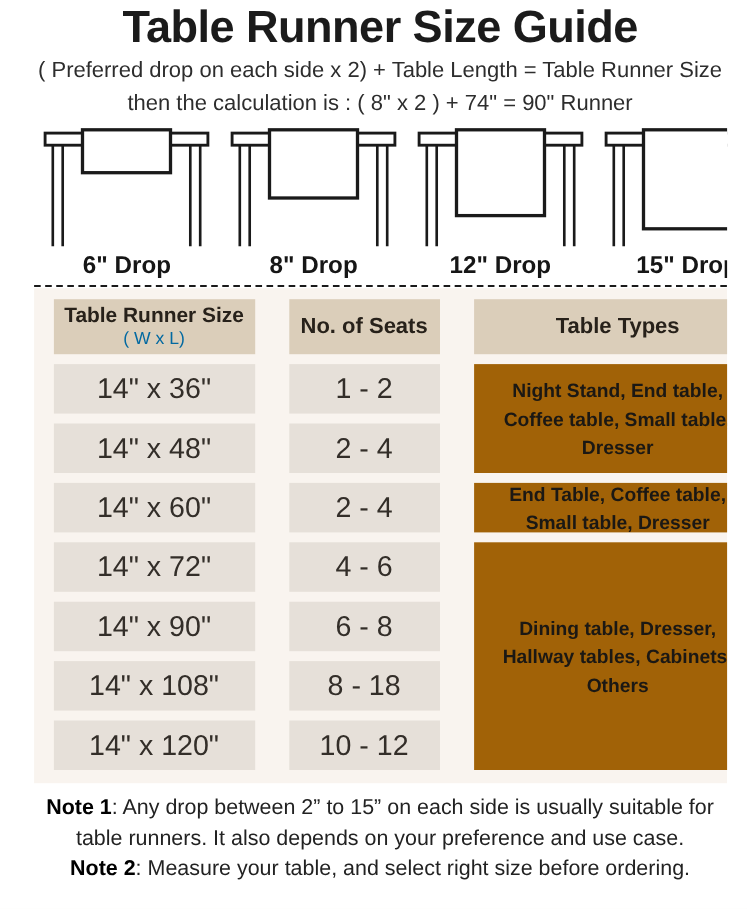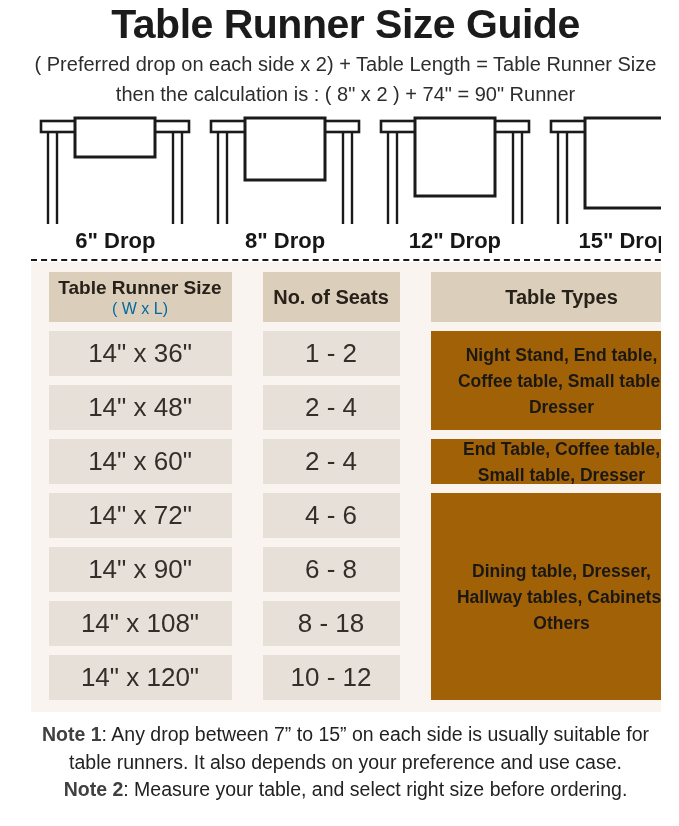--- a/index.html
+++ b/index.html
@@ -124,21 +124,21 @@
   
   .notes {
     margin-top: 9px;
     text-align: center;
     font-size: 19.5px;
     line-height: 27.5px;
     color: #222222;
     padding: 0 6px;
   }
   .notes p { margin: 0; }
-  .note-label { font-weight: 700; color: #404040; }
+  .note-label { font-weight: 700; color: #000000; }
   svg { display: block; }
 </style>
 </head>
 <body>
 
 <div class="page">
 
   <h1 class="title">Table Runner Size Guide</h1>
 
   <p class="subline">( Preferred drop on each side x 2) + Table Length = Table Runner Size</p>
@@ -231,17 +231,17 @@
       <div class="cell data-cell">14" x 108"</div>
       <div class="cell data-cell">8 - 18</div>
 
       <div class="cell data-cell">14" x 120"</div>
       <div class="cell data-cell">10 - 12</div>
 
     </div>
   </div>
 
   <div class="notes">
-    <p><span class="note-label">Note 1</span><span>: Any drop between 7” to 15” on each side is usually suitable for table runners. It also depends on your preference and use case.</span></p>
+    <p><span class="note-label">Note 1</span><span>: Any drop between 2” to 15” on each side is usually suitable for table runners. It also depends on your preference and use case.</span></p>
     <p><span class="note-label">Note 2</span><span>: Measure your table, and select right size before ordering.</span></p>
   </div>
 
 </div>
 
 </body></html>

